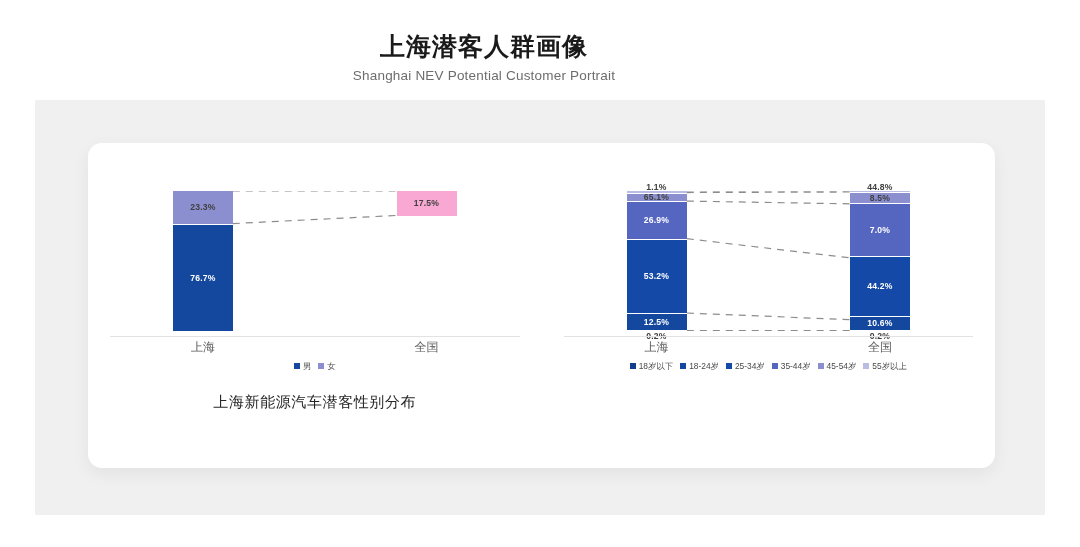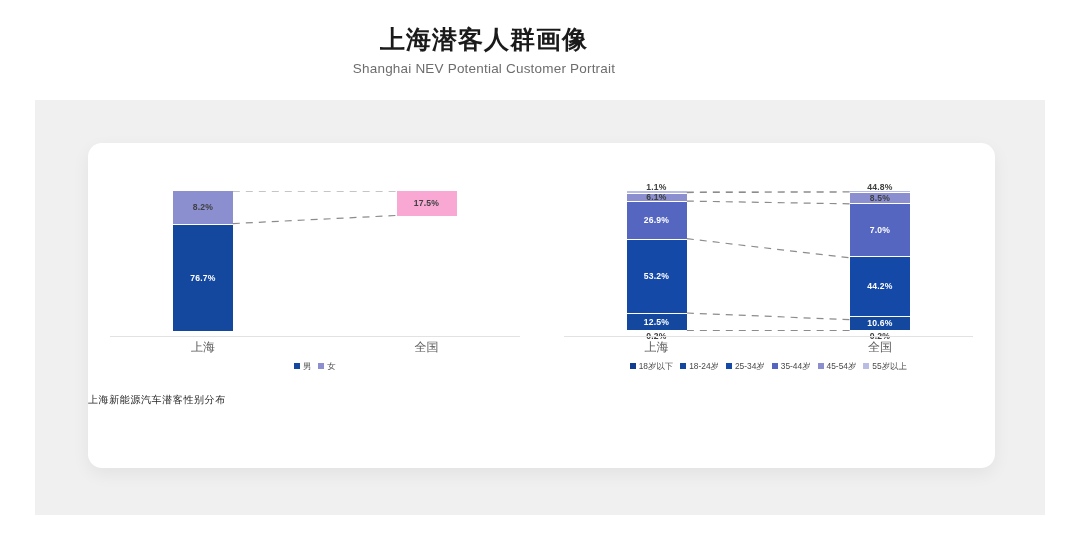--- a/index.html
+++ b/index.html
@@ -9,21 +9,21 @@
   body {
     width: 1080px;
     height: 547px;
     background: #ffffff;
     font-family: "Liberation Sans", "DejaVu Sans", sans-serif;
     overflow: hidden;
     position: relative;
   }
   .header {
     width: 968px;
-    padding-top: 22px;
+    padding-top: 29px;
     text-align: center;
   }
   .page-title {
     font-size: 25px;
     font-weight: bold;
     color: #1a1a1a;
     letter-spacing: 1px;
     line-height: 34px;
   }
   .page-subtitle {
@@ -183,21 +183,22 @@
     color: #4a4a4a;
     line-height: 10px;
     white-space: nowrap;
   }
 
   .caption {
     position: absolute;
     top: 250px;
     left: 0;
     right: 0;
-    font-size: 10px;
+    text-align: center;
+    font-size: 15px;
     color: #262626;
     letter-spacing: 0.6px;
   }
 </style>
 </head>
 <body>
 
 <div class="header">
   <div class="page-title">上海潜客人群画像</div>
   <div class="page-subtitle">Shanghai NEV Potential Customer Portrait</div>
@@ -206,21 +207,21 @@
 <div class="outer-panel">
   <div class="card">
     <div class="charts-row">
 
       <div class="chart-block">
         <div class="plot">
           <div class="bars-area">
 
             <div class="bar left">
               <div class="seg" style="height:23.3%;background:#8b8fd0">
-                <span class="seg-label dark">8.2%</span>
+                <span class="seg-label dark">23.3%</span>
               </div>
               <div class="seg" style="height:76.7%;background:#14489e">
                 <span class="seg-label light">76.7%</span>
               </div>
             </div>
 
             <div class="bar right">
               <div class="seg" style="height:17.5%;background:#f9a8d4">
                 <span class="seg-label dark">17.5%</span>
               </div>
@@ -255,21 +256,21 @@
 
       <div class="chart-block">
         <div class="plot">
           <div class="bars-area">
 
             <div class="bar left">
               <div class="seg" style="height:1.1%;background:#b9bde4">
                 <span class="seg-label dark tiny-above">1.1%</span>
               </div>
               <div class="seg" style="height:6.1%;background:#8b8fd0">
-                <span class="seg-label dark">6.1%</span>
+                <span class="seg-label dark">65.1%</span>
               </div>
               <div class="seg" style="height:26.9%;background:#5566c0">
                 <span class="seg-label light">26.9%</span>
               </div>
               <div class="seg" style="height:53.2%;background:#1449a8">
                 <span class="seg-label light">53.2%</span>
               </div>
               <div class="seg" style="height:12.5%;background:#14489e">
                 <span class="seg-label light">12.5%</span>
               </div>

